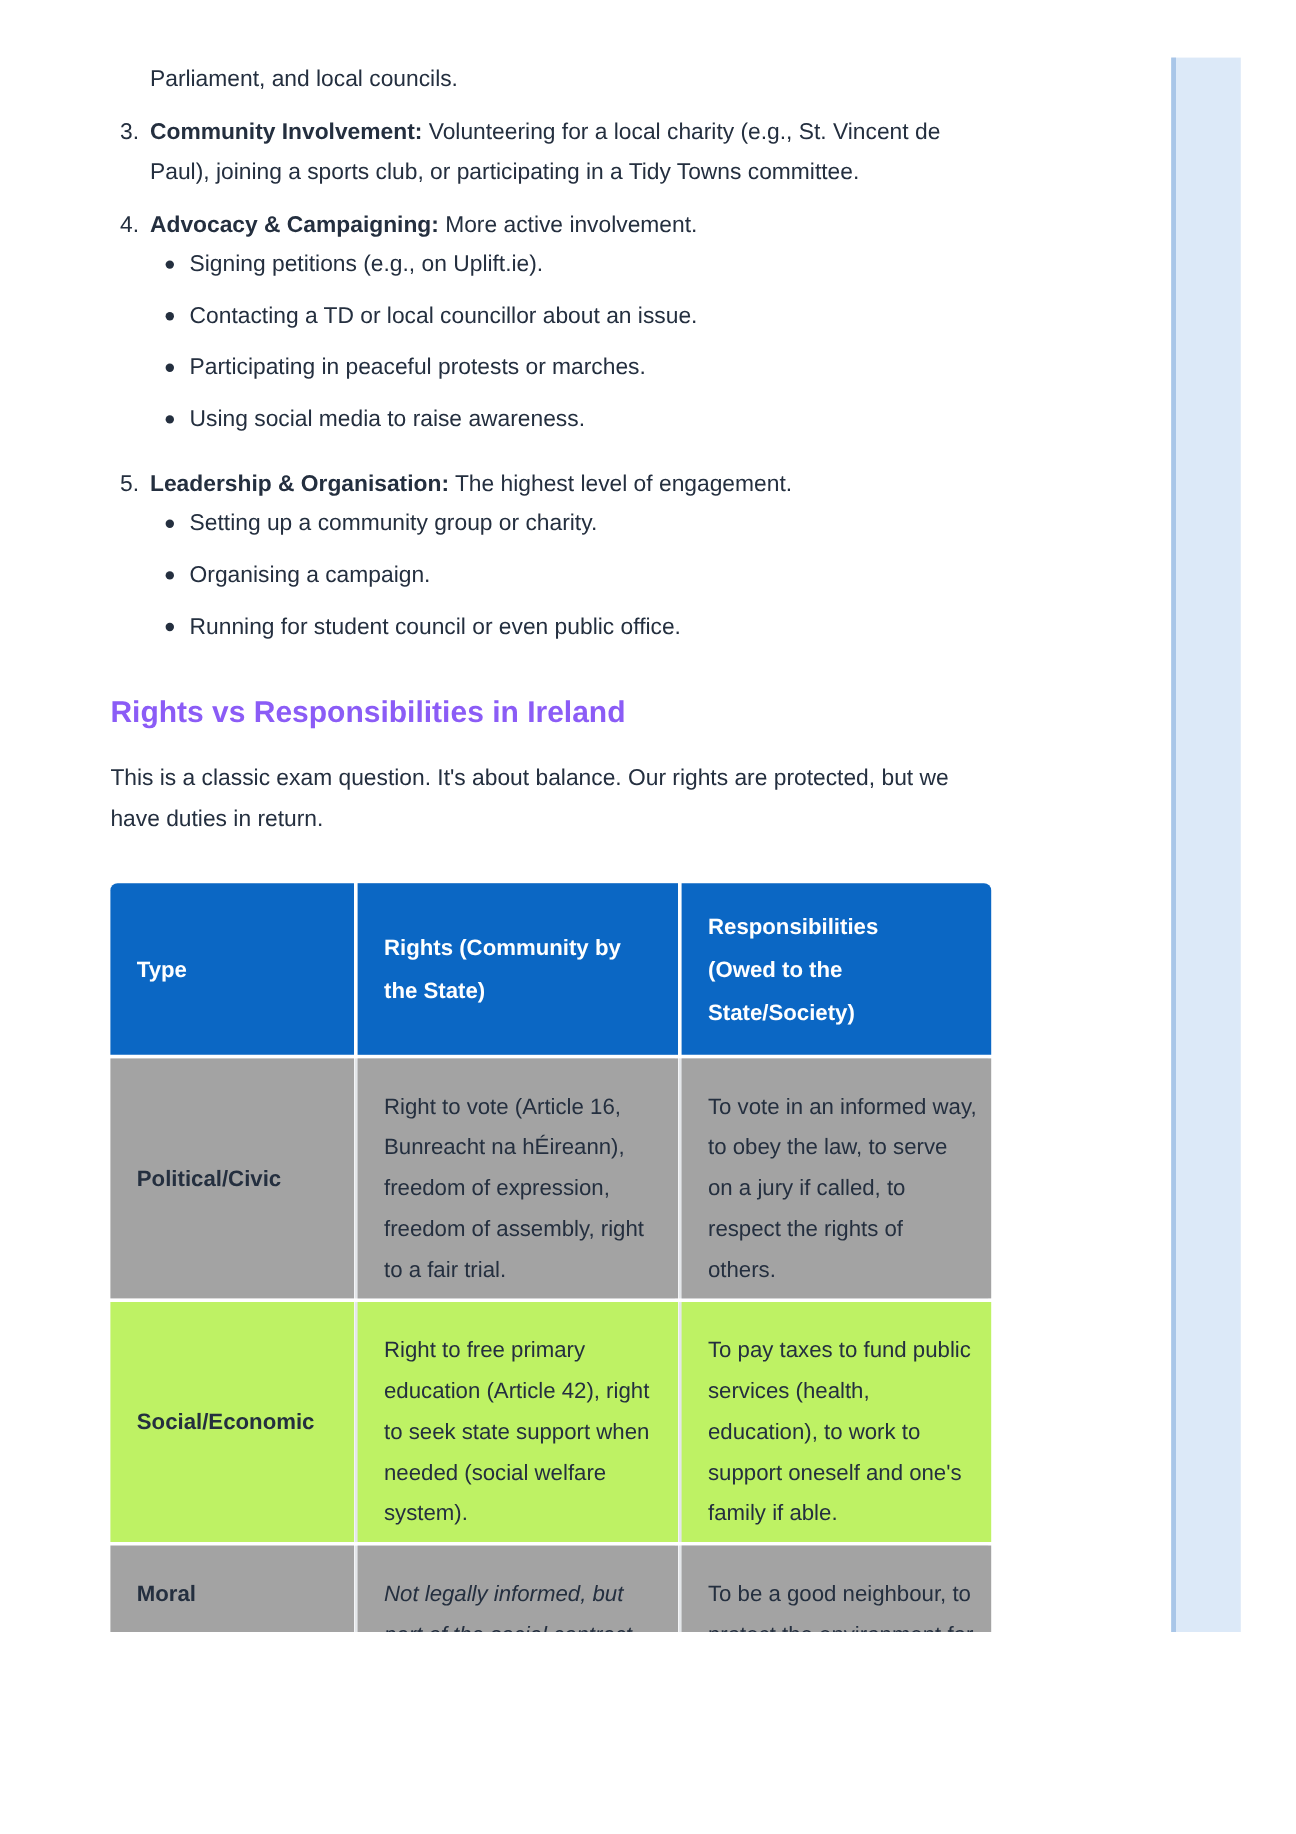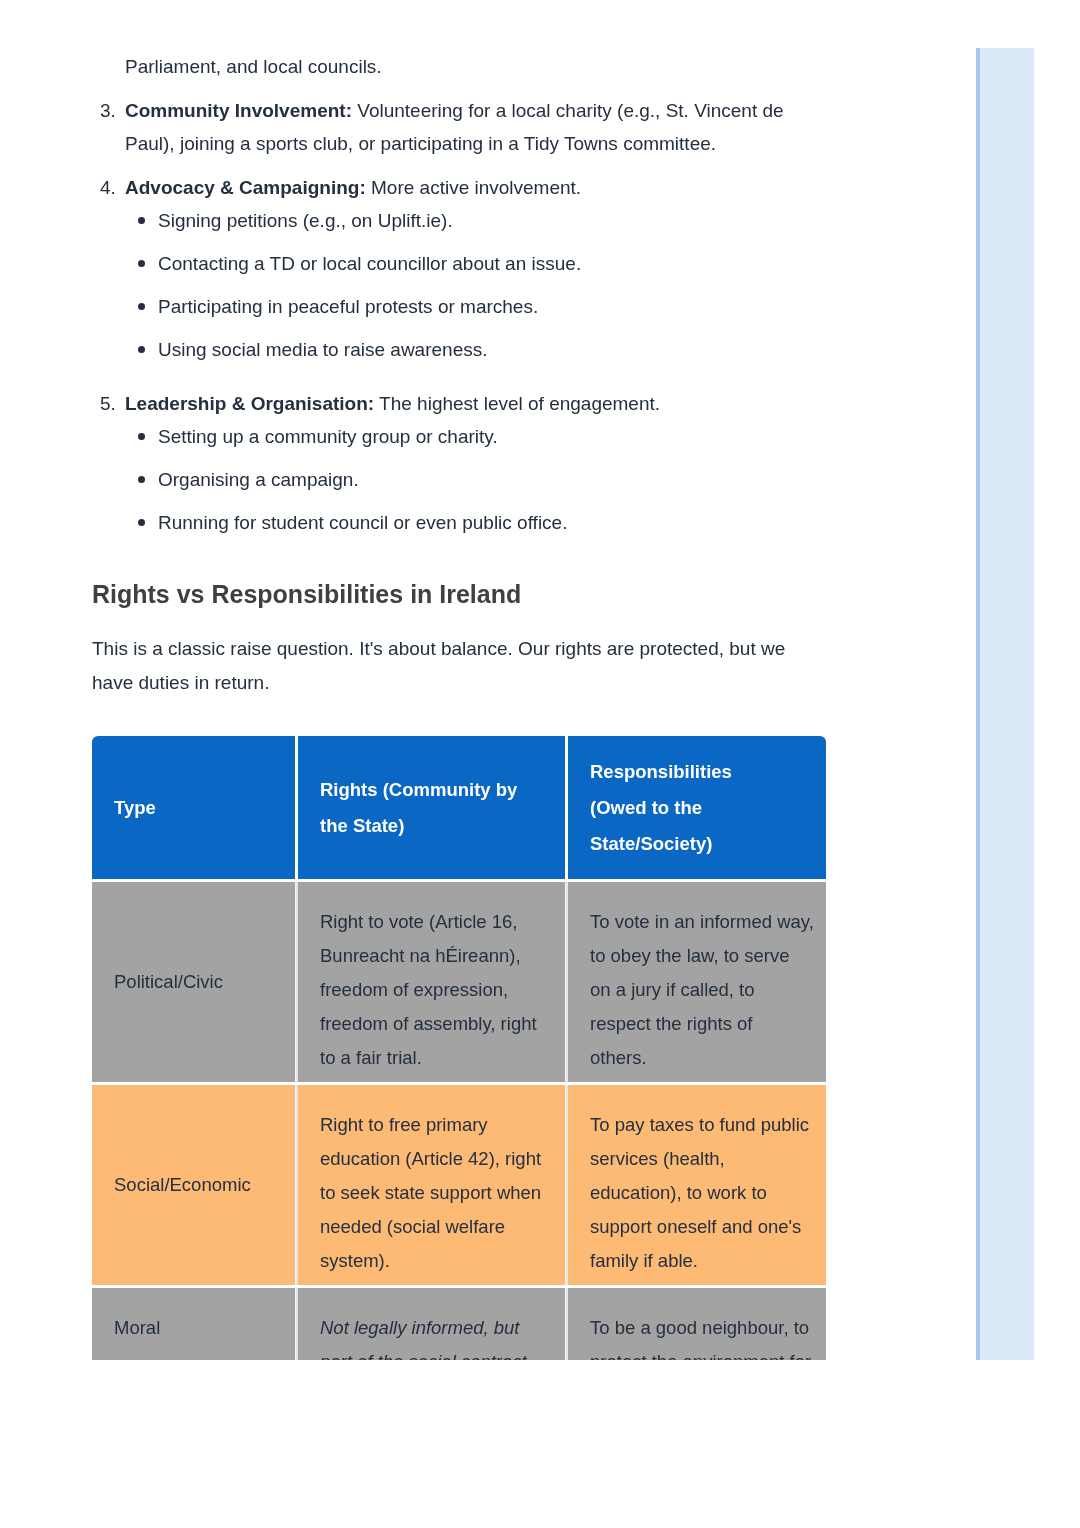--- a/index.html
+++ b/index.html
@@ -16,38 +16,38 @@
   .num-body { flex:1; min-width:0; }
   .num-body p { margin:0; }
   .lbl { font-weight:700; }
 
   .bullets { margin:0; }
   .bullet { display:flex;text-align:center; }
   .bullet + .bullet { margin-top:10px; }
   .dot { flex:0 0 7px; width:7px; height:7px; border-radius:50%; background:#242f3f; margin:13px 0 0 13px; }
   .btext { margin-left:13px; min-width:0; }
 
-  .section-heading { margin:40px 0 0 0; font-size:25px; font-weight:700; color:#404040; line-height:30px; }
+  .section-heading { margin:40px 0 0 0; font-size:25px; font-weight:700; color:#8b5cf6; line-height:30px; }
   .intro { margin:23px 0 0 0; line-height:34px; }
 
   .rr-table { margin-top:36px; display:grid; width:734px;
     grid-template-columns:203px 267px 258px;
     grid-template-rows:143px 200px 200px 161px;
     column-gap:3px; row-gap:3px;
     font-size:18.5px; line-height:34px; }
   .th { background:#0b67c4; color:#ffffff; font-weight:700; display:flex; align-items:center;
         padding-left:22px; box-sizing:border-box; line-height:36px; }
   .th.c1 { border-top-left-radius:6px; }
   .th.c3 { border-top-right-radius:6px; }
   .hw2 { display:inline-block; max-width:218px; }
   .hw3 { display:inline-block; max-width:170px; }
   .td { background:#a3a3a3; box-sizing:border-box; padding:23px 12px 0 22px; overflow:hidden; }
-  .td.alt { background:#fdba74; }
+  .td.alt { background:#bef264; }
   .td.sep { box-shadow:-2.5px 0 0 #e4e7ea; }
-  .type-cell { display:flex; align-items:center; padding-top:0; font-weight:400; }
+  .type-cell { display:flex; align-items:center; padding-top:0; font-weight:700; }
   .type-cell.top { align-items:flex-start; padding-top:23px; }
   .r4c1 { border-bottom-left-radius:4px; }
   .r4c3 { border-bottom-right-radius:4px; }
   .em { font-style:italic; }
 
   .side-bar { position:absolute; left:976px; top:48px; width:58px; height:1429px;
     background:#dce9f8; border-left:4px solid #a9c6e8; box-sizing:border-box; z-index:1; }
   .footer-note { position:absolute; top:1438px; left:893px; font-size:14px; color:#a2a9b4; z-index:2; }
 </style>
 </head>
@@ -110,21 +110,21 @@
           <div class="bullet">
             <span class="dot"></span>
             <span class="btext">Running for student council or even public office.</span>
           </div>
         </div>
       </div>
     </div>
 
     <h2 class="section-heading">Rights vs Responsibilities in Ireland</h2>
 
-    <p class="intro">This is a classic raise question. It's about balance. Our rights are protected, but we have duties in return.</p>
+    <p class="intro">This is a classic exam question. It's about balance. Our rights are protected, but we have duties in return.</p>
 
     <div class="rr-table">
       <div class="th c1">Type</div>
       <div class="th c2">
         <span class="hw2">Rights (Community by the State)</span>
       </div>
       <div class="th c3">
         <span class="hw3">Responsibilities (Owed to the State/Society)</span>
       </div>
 

